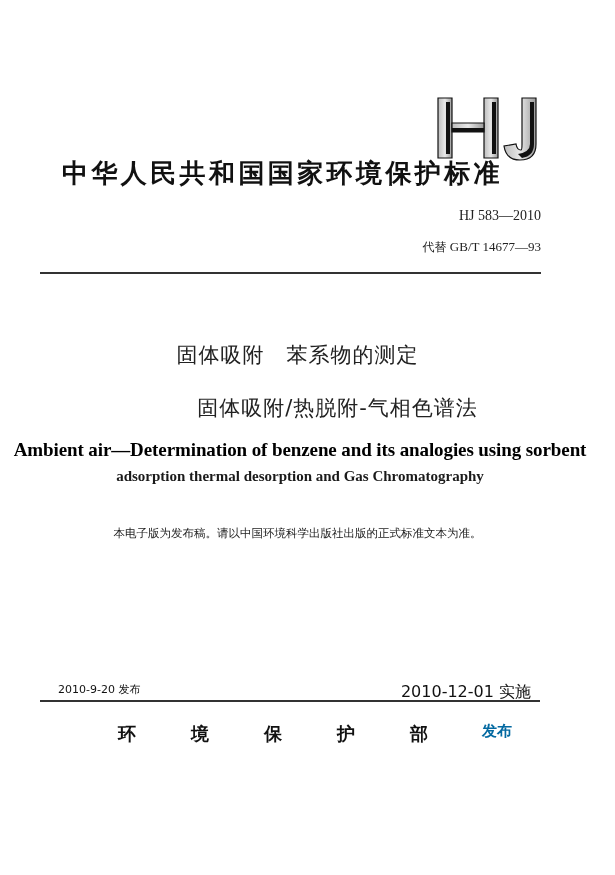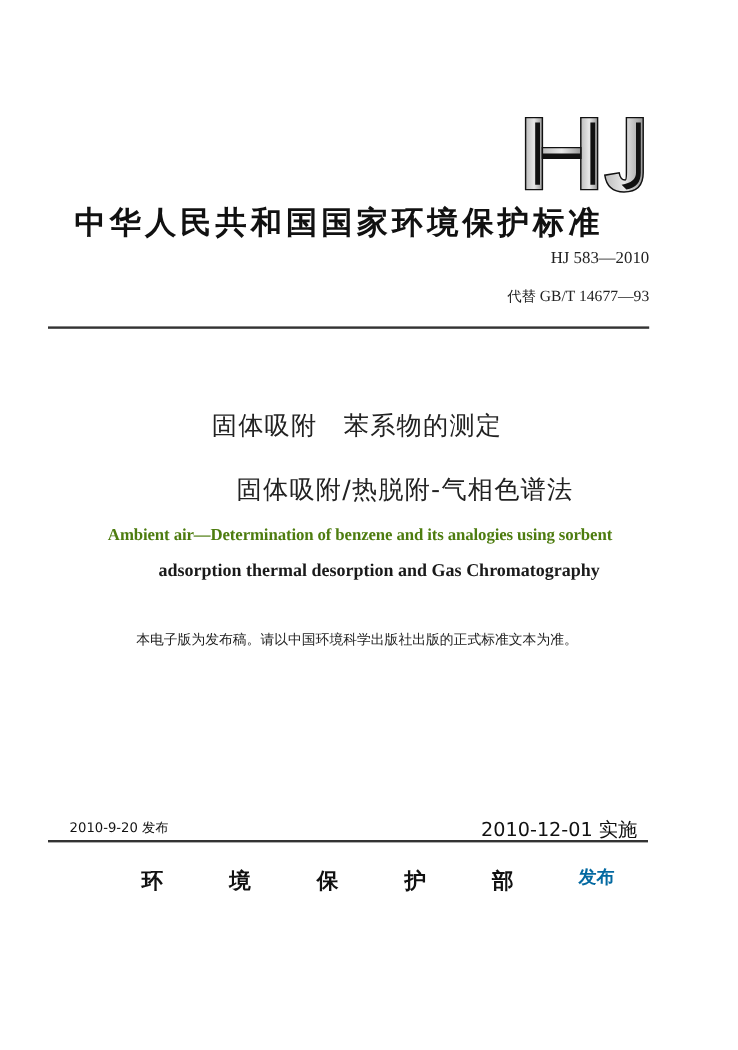--- a/index.html
+++ b/index.html
@@ -9,21 +9,21 @@
     }
     .abs { position: absolute; white-space: nowrap; }
 
     
     .logo {
       left: 432px; top: 88px; width: 112px; height: 80px;
     }
     .logo svg { width: 100%; height: 100%; display: block; }
 
     .big-title {
-      left: 62px; top: 168px;
+      left: 62px; top: 156px;
       font-size: 26px; font-weight: bold; letter-spacing: 3.4px;
       font-family: "DejaVu Sans", sans-serif; color: #111;
     }
     .std-number {
       right: 74px; top: 208px; font-size: 14px;
       font-family: "Liberation Serif", "DejaVu Serif", serif; color: #222;
     }
     .replaces {
       right: 74px; top: 239px; font-size: 13px;
       font-family: "Liberation Serif", "DejaVu Serif", serif; color: #222;
@@ -38,24 +38,24 @@
       left: 0; width: 595px; top: 341px; text-align: center;
       font-size: 21px; letter-spacing: 1px; color: #222;
     }
     .title-cn-2 {
       left: 16px; width: 595px; top: 394px; text-align: center;
       font-size: 21px; letter-spacing: 1px; color: #222; margin-left: 24px;
     }
     .title-en-1 {
       left: 0; width: 600px; top: 439px; text-align: center;
       font-family: "Liberation Serif", "DejaVu Serif", serif;
-      font-weight: bold; font-size: 14px; color: #4d7c0f; letter-spacing: -0.1px;
+      font-weight: bold; font-size: 19px; color: #000000; letter-spacing: -0.1px;
     }
     .title-en-2 {
-      left: 16px; width: 600px; top: 468px; text-align: center;
+      left: 0; width: 600px; top: 468px; text-align: center;
       font-family: "Liberation Serif", "DejaVu Serif", serif;
       font-weight: bold; font-size: 15px; color: #1a1a1a;
     }
     .notice {
       left: 0; width: 595px; top: 526px; text-align: center;
       font-family: "DejaVu Serif", serif; font-size: 11.5px; color: #222;
     }
     .issue-date {
       left: 58px; top: 682px; font-size: 11px; color: #111;
     }

